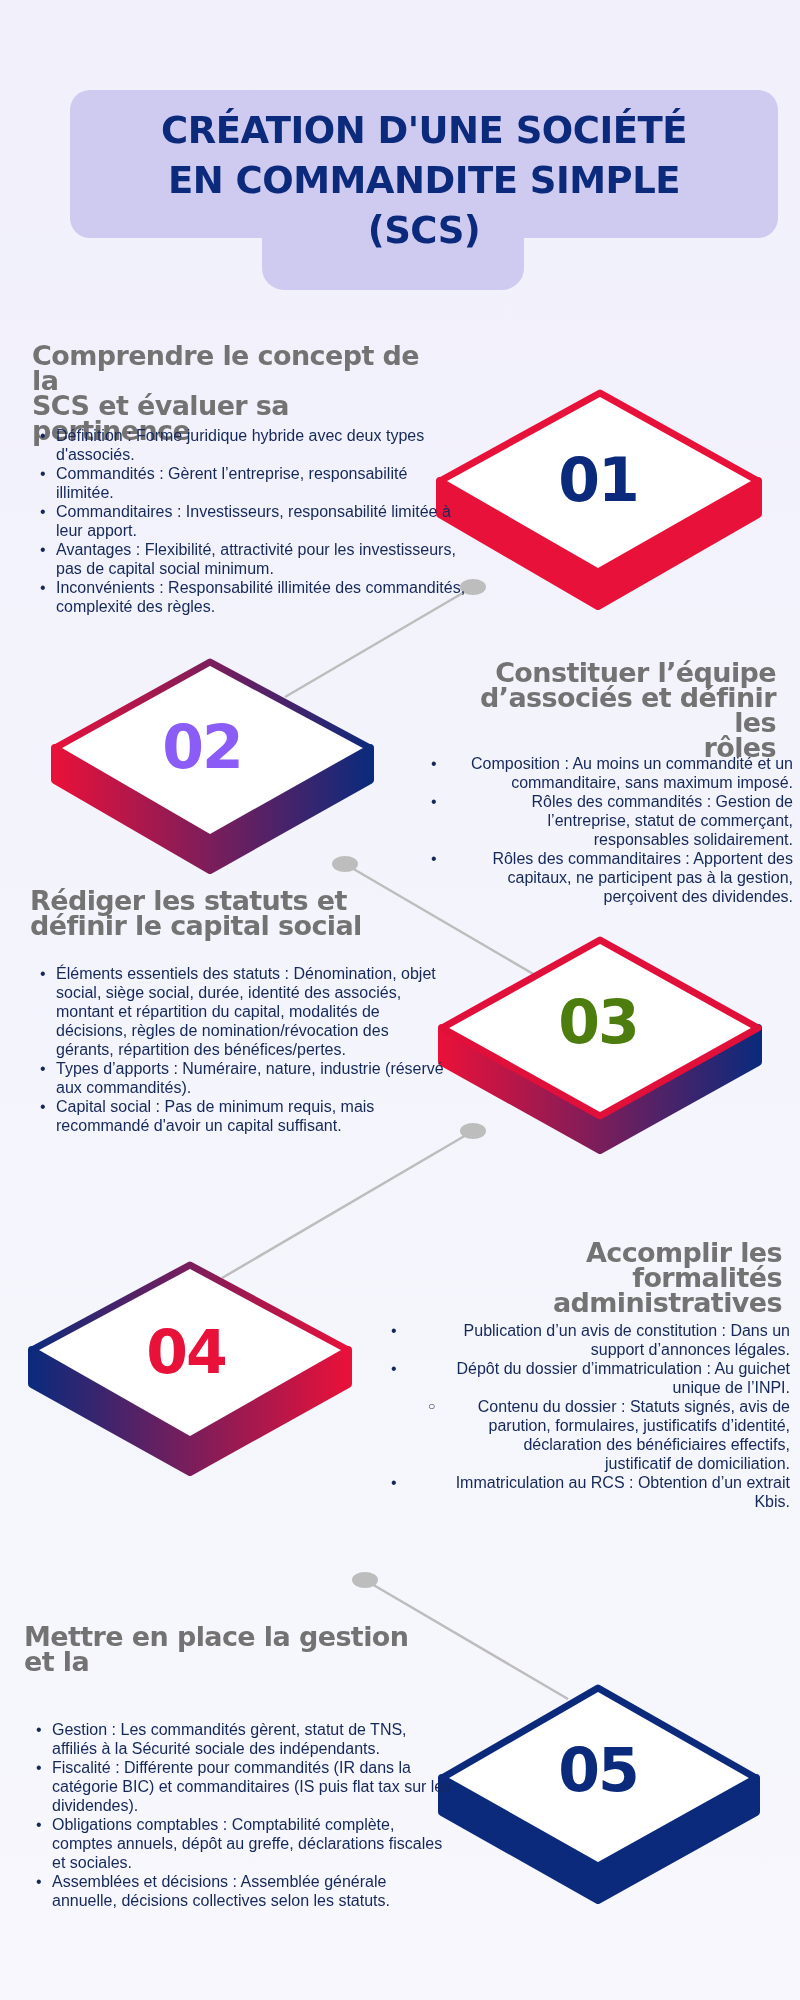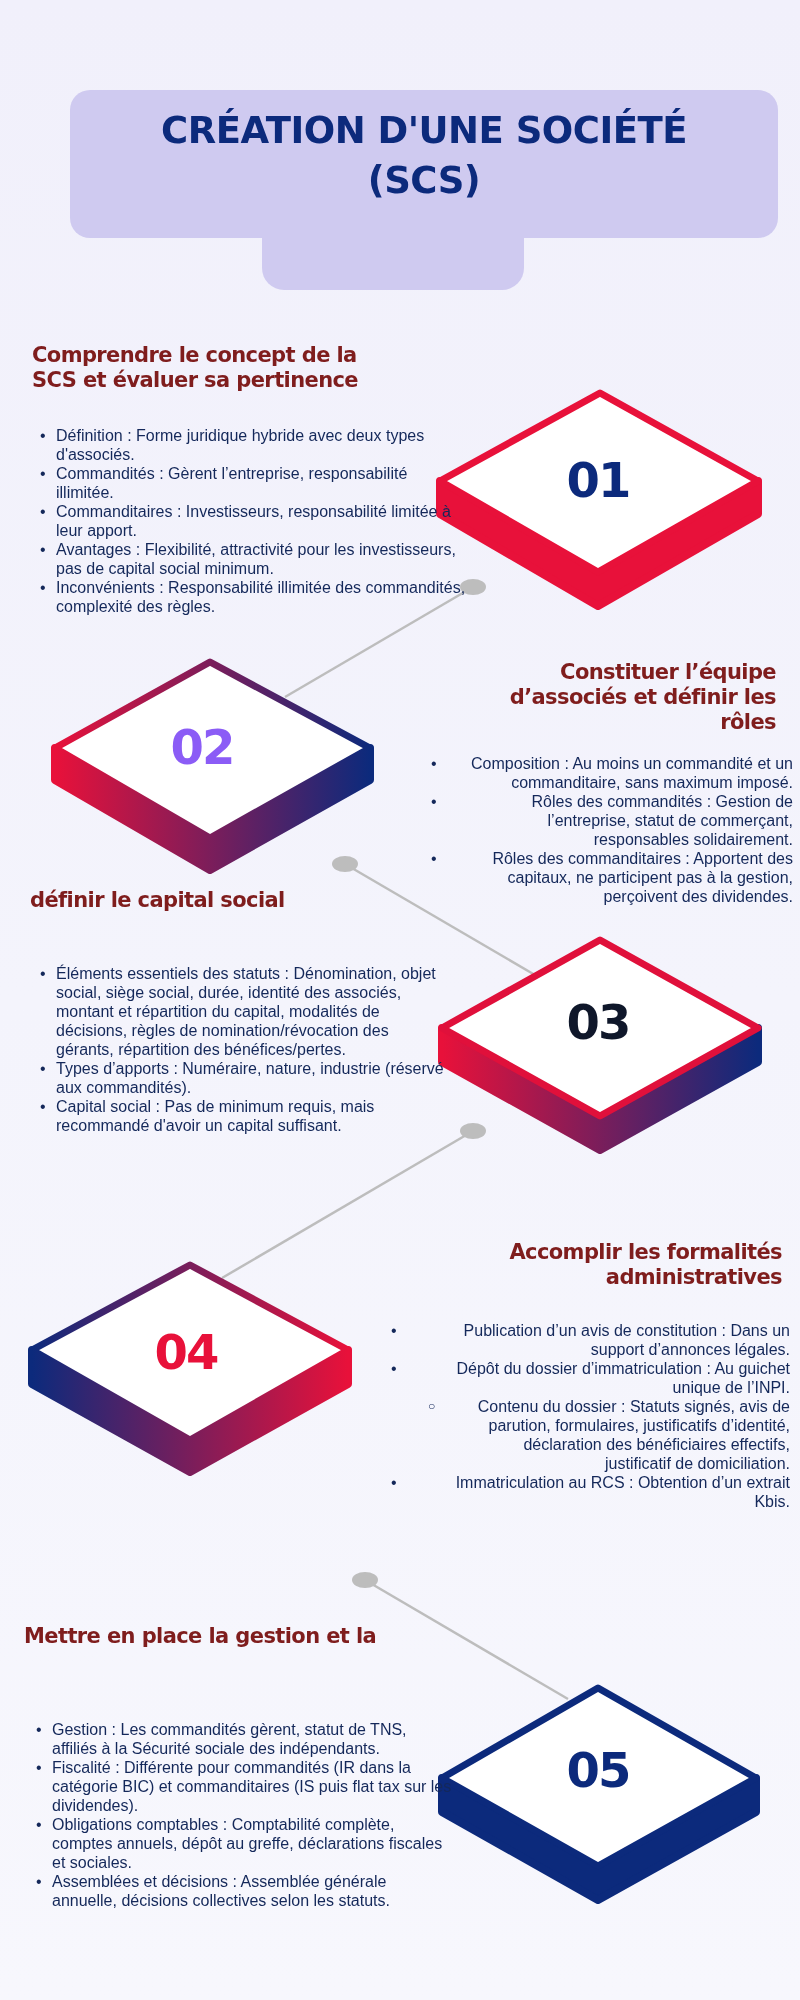--- a/index.html
+++ b/index.html
@@ -17,47 +17,48 @@
     position:absolute; left:262px; top:200px; width:262px; height:90px;
     background:#cfcaf0; border-radius:0 0 22px 22px;
   }
   .title-text {
     position:absolute; left:70px; top:106px; width:708px;
     text-align:center; font-weight:bold; font-size:37px; line-height:50px;
     color:#0c2a7c; letter-spacing:-0.5px;
     font-family:"DejaVu Sans", sans-serif;
   }
   .section-title {
-    position:absolute; font-weight:bold; font-size:21px; line-height:25px;
-    color:#7f1d1d; font-family:"DejaVu Sans", sans-serif; letter-spacing:-0.6px;
+    position:absolute; font-weight:bold; font-size:27px; line-height:25px;
+    color:#737373; font-family:"DejaVu Sans", sans-serif; letter-spacing:-0.6px;
   }
   .right { text-align:right; }
   ul.items { position:absolute; margin:8px; padding:0; list-style:none;
     font-size:16px; line-height:19px; color:#14285a;
     font-family:"Liberation Sans", sans-serif; }
   ul.items li { position:relative; padding-left:18px; }
   ul.items li::before { content:"•"; position:absolute; left:2px; top:0; font-size:16px; }
   ul.items.right li { text-align:right; padding-left:40px; }
   ul.items.right li::before { left:8px; }
   ul.items.right li.sub::before { content:"○"; left:45px; font-size:12px; }
   ul.items.right li.sub { padding-left:80px; }
   svg.canvas { position:absolute; left:0; top:0; width:800px; height:2000px; }
   .num {
-    position:absolute; font-weight:bold; font-size:48px; line-height:60px;
+    position:absolute; font-weight:bold; font-size:60px; line-height:60px;
     width:200px; text-align:center; letter-spacing:-2px;
     font-family:"DejaVu Sans", sans-serif;
   }
 </style>
 </head>
 <body>
 
 <div class="title-box"></div>
 <div class="title-tab"></div>
 <div class="title-text">
   <div>CRÉATION D'UNE SOCIÉTÉ</div>
+  <div>EN COMMANDITE SIMPLE</div>
   <div>(SCS)</div>
 </div>
 
 <svg class="canvas" viewBox="0 0 800 2000">
   <defs>
     <linearGradient id="gRB" x1="0" y1="0" x2="1" y2="0">
       <stop offset="0" stop-color="#e8113a"></stop>
       <stop offset="1" stop-color="#0c2a7c"></stop>
     </linearGradient>
     <linearGradient id="gBR" x1="0" y1="0" x2="1" y2="0">
@@ -104,21 +105,21 @@
   </g>
 
   <g stroke-linejoin="round">
     <path d="M442,1778 L442,1812 L598,1900 L756,1812 L756,1778 Z" fill="#0c2a7c" stroke="#0c2a7c" stroke-width="8"></path>
     <path d="M598,1688 L756,1778 L598,1866 L442,1778 Z" fill="#ffffff" stroke="#0c2a7c" stroke-width="7"></path>
   </g>
 </svg>
 
 <div class="num" style="left:498px; top:450px; color:#0c2a7c;">01</div>
 <div class="num" style="left:102px; top:717px; color:#8b5cf6;">02</div>
-<div class="num" style="left:498px; top:992px; color:#0f172a;">03</div>
+<div class="num" style="left:498px; top:992px; color:#4d7c0f;">03</div>
 <div class="num" style="left:86px; top:1322px; color:#e8113a;">04</div>
 <div class="num" style="left:498px; top:1740px; color:#0c2a7c;">05</div>
 
 <div class="section-title" style="left:32px; top:343px; width:400px;">
   <div>Comprendre le concept de la</div>
   <div>SCS et évaluer sa pertinence</div>
 </div>
 <ul class="items" style="left:30px; top:418px; width:430px;">
   <li>Définition : Forme juridique hybride avec deux types d'associés.</li>
   <li>Commandités : Gèrent l’entreprise, responsabilité illimitée.</li>
@@ -132,20 +133,21 @@
   <div>d’associés et définir les</div>
   <div>rôles</div>
 </div>
 <ul class="items right" style="left:415px; top:746px; width:370px;">
   <li>Composition : Au moins un commandité et un commanditaire, sans maximum imposé.</li>
   <li>Rôles des commandités : Gestion de l’entreprise, statut de commerçant, responsables solidairement.</li>
   <li>Rôles des commanditaires : Apportent des capitaux, ne participent pas à la gestion, perçoivent des dividendes.</li>
 </ul>
 
 <div class="section-title" style="left:30px; top:888px; width:380px;">
+  <div>Rédiger les statuts et</div>
   <div>définir le capital social</div>
 </div>
 <ul class="items" style="left:30px; top:956px; width:410px;">
   <li>Éléments essentiels des statuts : Dénomination, objet social, siège social, durée, identité des associés, montant et répartition du capital, modalités de décisions, règles de nomination/révocation des gérants, répartition des bénéfices/pertes.</li>
   <li>Types d’apports : Numéraire, nature, industrie (réservé aux commandités).</li>
   <li>Capital social : Pas de minimum requis, mais recommandé d'avoir un capital suffisant.</li>
 </ul>
 
 <div class="section-title right" style="left:440px; top:1240px; width:342px;">
   <div>Accomplir les formalités</div>

